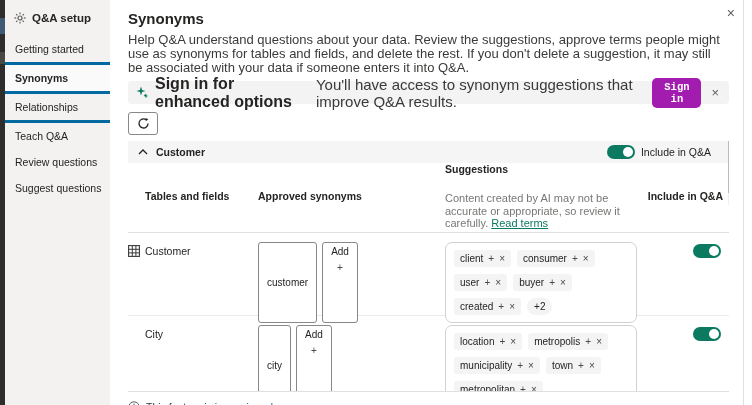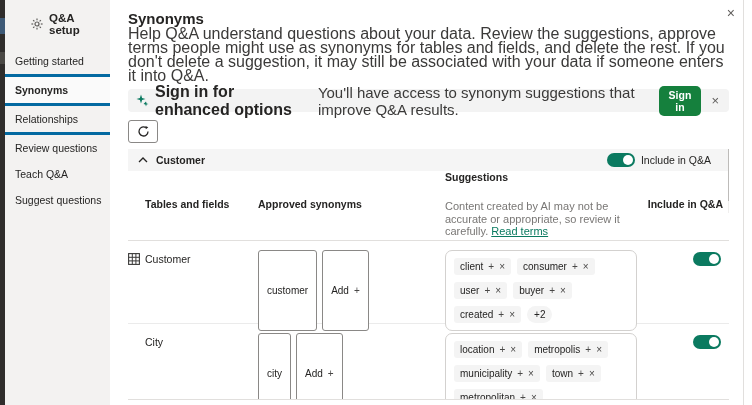--- a/index.html
+++ b/index.html
@@ -12,40 +12,40 @@
   }
   .app { display: flex; width: 752px; height: 405px; }
 
   
   .edge-strip { width: 5px; background: #2f2d2c; position: relative; flex: none; }
   .edge-strip .seg1 { position:absolute; top:18px; left:0; width:5px; height:16px; background:#3e5a77; }
   .edge-strip .seg2 { position:absolute; top:52px; left:0; width:5px; height:12px; background:#4a4845; }
 
   
   .sidebar { width: 105px; background: #f3f2f1; flex: none; padding-top: 10px; }
-  .sidebar-header { display:flex; align-items:center; gap:6px; padding: 2px 6px 12px 26px; font-size: 11.5px; font-weight: 700; color:#252423; }
+  .sidebar-header { display:flex; align-items:center; gap:6px; padding: 2px 6px 12px 9px; font-size: 11.5px; font-weight: 700; color:#252423; }
   .side-item { padding: 7px 6px 7px 10px; font-size: 10.5px; color:#252423; cursor: default; }
   .side-item.bordered { border-bottom: 3px solid #0369a1; }
   .side-item.selected { font-weight: 700; background:#fafafa; }
 
   
   .main { width: 634px; flex:none; position: relative; background:#fff; border-right: 1px solid #e1dfdd; padding: 0 14px 0 18px; }
   .gutter { flex: 1; background: #ffffff; }
 
   .close-btn { position:absolute; top: 6px; right: 8px; font-size: 14px; color:#605e5c; line-height: 14px; cursor: pointer; }
 
   .page-title { margin-top: 10px; font-size: 15px; font-weight: 700; color:#252423; }
-  .page-desc { font-size: 16px; line-height: 14px; color:#3b3a39; max-width: 600px; }
+  .page-desc { margin-top: 6px; font-size: 13px; line-height: 14px; color:#3b3a39; max-width: 600px; }
 
   
   .banner { margin-top: 6px; height: 23px; background:#f3f3f3; border-radius: 4px; display:flex; align-items:center; gap:6px; padding: 0 6px 0 8px; }
   .banner-bold { font-weight: 700; font-size: 16px; }
   .banner-text { font-size: 15px; color:#3b3a39; }
   .banner-spacer { flex: 1; }
-  .signin-btn { background:#15803d; color:#fff; font-size: 10.5px; font-weight: 600; border:none; border-radius: 5px; padding: 3px 9px; cursor:pointer; font-family: Liberation Sans, sans-serif; }
+  .signin-btn { background:#a21caf; color:#fff; font-size: 10.5px; font-weight: 600; border:none; border-radius: 5px; padding: 3px 9px; cursor:pointer; font-family: Liberation Mono, monospace; }
   .banner-close { color:#605e5c; font-size: 13px; padding: 0 4px; cursor:pointer; }
 
   
   .toolbar { margin-top: 8px; display:flex; gap: 8px; align-items:center; }
   .settings-btn { display:flex; align-items:center; gap:7px; border:1px solid #8a8886; background:#fff; border-radius: 3px; padding: 4px 10px; font-size: 11px; font-weight: 600; color:#252423; cursor:pointer; font-family: inherit; }
   .refresh-btn { border:1px solid #8a8886; background:#fff; border-radius:3px; width: 30px; height: 23px; display:flex; align-items:center; justify-content:center; cursor:pointer; }
 
   
   .table-area { margin-top: 6px; height: 250px; overflow: hidden; position: relative; }
   .section-header { height: 22px; background:#f5f5f5; display:flex; align-items:center; padding: 0 18px 0 10px; }
@@ -62,21 +62,21 @@
   .col-h4 { text-align: right; padding-right: 6px; }
 
   .row { padding-top: 9px; border-bottom: 1px solid #ebebeb; }
   .row.r1 { height: 83px; }
   .row.r2 { height: 87px; }
   .row.r3 { height: 40px; border-bottom: none; }
   .field-cell { display:flex; align-items:flex-start; gap: 5px; padding-left: 17px; font-size: 10.5px; padding-top: 3px; }
   .field-cell.with-icon { padding-left: 0; }
   .chip-row { display:flex; gap: 5px; flex-wrap: wrap; }
   .approved-chip { border: 1px solid #8a8886; background:#fff; border-radius: 3px; padding: 3px 8px; font-size: 10px; color:#252423; display:inline-flex; align-items:center; gap:6px; }
-  .add-btn { border: 1px solid #8a8886; background:#fff; border-radius: 3px; padding: 3px 8px; font-size: 10px; color:#252423; display:inline-flex; align-items:center; gap:5px; cursor:pointer; font-family:inherit; }
+  .add-btn { border: 1px solid #8a8886; background:#fff; border-radius: 3px; padding: 3px 8px; font-size: 10px; color:#252423; display:inline-flex; align-items:center; gap:5px; cursor:pointer; font-family:inherit;flex-direction:column; }
   .glyph { color:#494847; font-size: 10px; }
   .sugg-box { border: 1px solid #d3d1cf; border-radius: 7px; background:#fff; padding: 7px 8px; margin-right: 6px; display:flex; flex-wrap: wrap; gap: 7px 6px; align-content: flex-start; }
   .sugg-box.h1 { min-height: 72px; }
   .sugg-box.h2 { min-height: 76px; }
   .sugg-chip { background:#f4f4f4; border-radius: 3px; padding: 3px 6px; font-size: 10px; display:inline-flex; align-items:center; gap: 5px; cursor: default; }
   .more-chip { background:#f4f4f4; border-radius: 9px; padding: 3px 7px; font-size: 10px; cursor: pointer; }
   .include-cell { display:flex; justify-content:flex-end; padding-right: 8px; padding-top: 2px; }
 
   
   .toggle { width: 28px; height: 14px; border-radius: 8px; background:#0b7a60; position: relative; cursor:pointer; flex:none; }
@@ -117,22 +117,22 @@
             <line x1="2.1" y1="9.9" x2="3.4" y2="8.6"></line>
               <line x1="8.6" y1="3.4" x2="9.9" y2="2.1"></line>
           </g>
         </svg>
       </span>
       <span>Q&amp;A setup</span>
     </div>
     <div class="side-item bordered">Getting started</div>
     <div class="side-item bordered selected">Synonyms</div>
     <div class="side-item bordered">Relationships</div>
+    <div class="side-item">Teach Q&amp;A</div>
     <div class="side-item">Review questions</div>
-    <div class="side-item">Teach Q&amp;A</div>
     <div class="side-item">Suggest questions</div>
   </div>
 
   <div class="main">
     <div class="close-btn">×</div>
 
     <div class="page-title">Synonyms</div>
     <div class="page-desc">Help Q&amp;A understand questions about your data. Review the suggestions, approve terms people might use as synonyms for tables and fields, and delete the rest. If you don't delete a suggestion, it may still be associated with your data if someone enters it into Q&amp;A.</div>
 
     <div class="banner">

